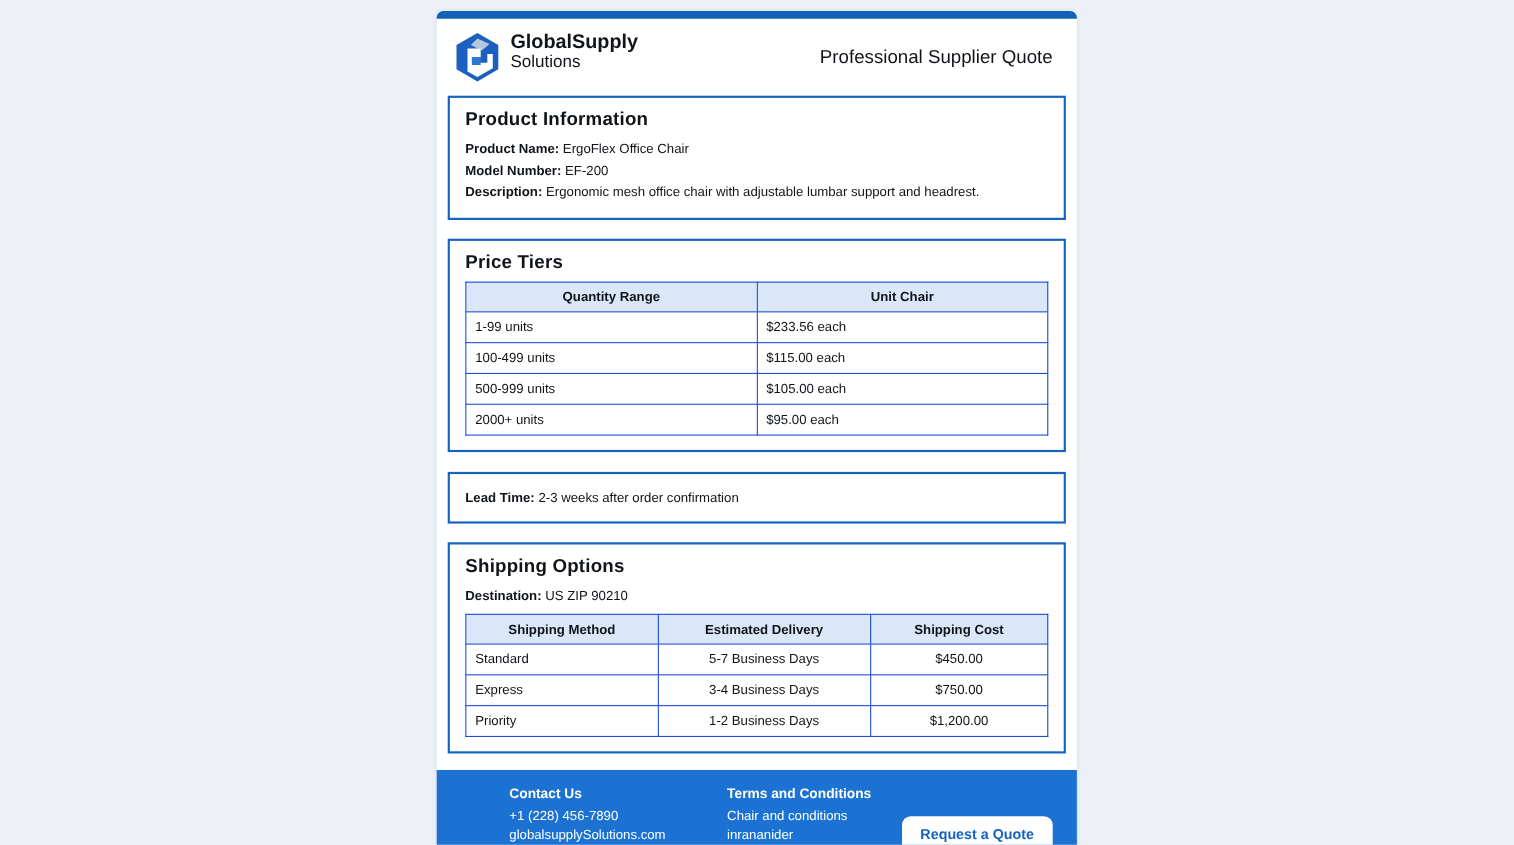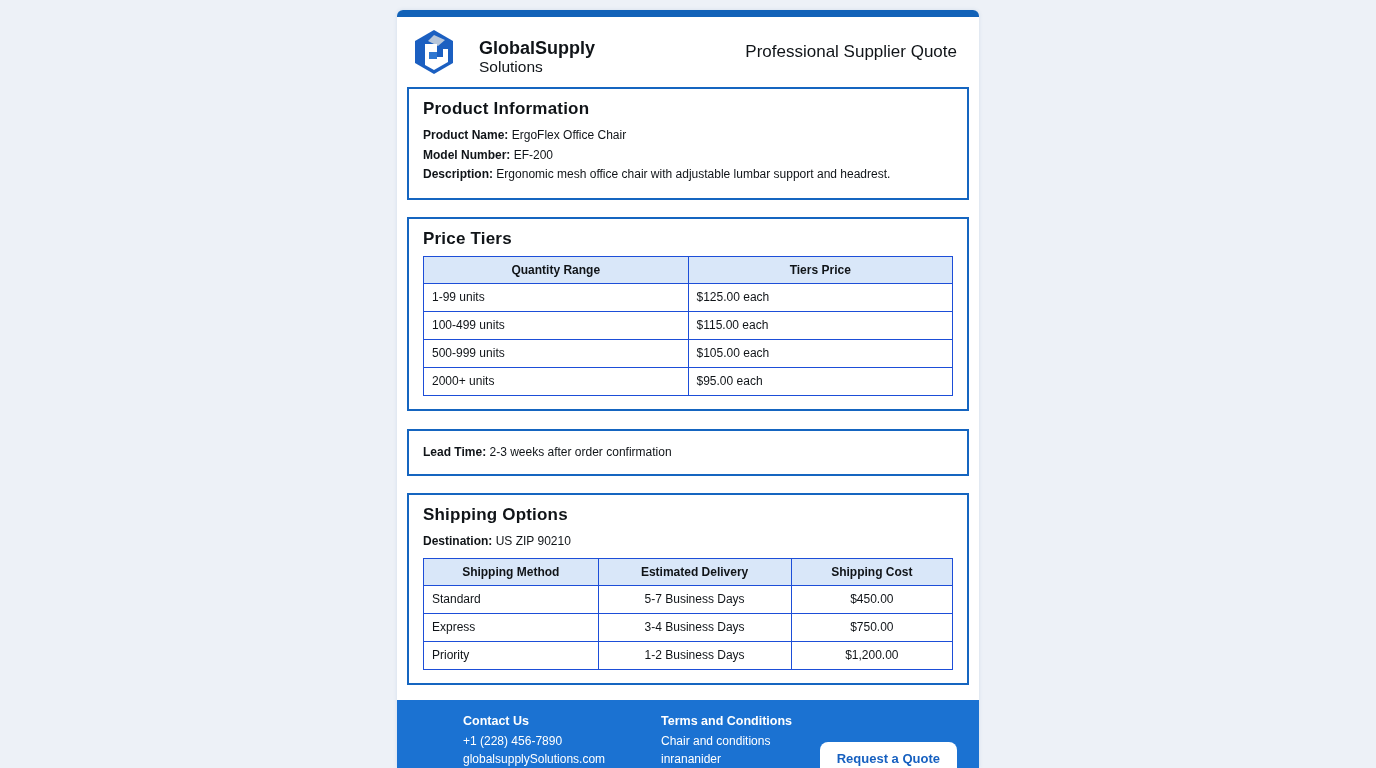--- a/index.html
+++ b/index.html
@@ -15,21 +15,21 @@
     background:#ffffff;
     display:flex; flex-direction:column;
     box-shadow:0 0 4px rgba(30,80,150,.12);
     border-radius:6px 6px 0 0;
   }
   .topbar { height:7px; background:#1262b8; border-radius:6px 6px 0 0; flex:0 0 auto; }
   .header {
     display:flex; align-items:center; justify-content:space-between;
     padding:12px 22px 10px 15px; flex:0 0 auto;
   }
-  .brand { display:flex; align-items:flex-end; gap:23px; }
+  .brand { display:flex; align-items:flex-start; gap:8px; }
   .brand svg { width:44px; height:46px; display:block; }
   .brand-name { font-size:18px; font-weight:bold; line-height:1.08; }
   .brand-sub  { font-size:15.5px; font-weight:normal; line-height:1.1; }
   .doc-title { font-size:17px; font-weight:normal; }
   .section {
     border:2px solid #1565c0; border-radius:0;
     margin:2px 10px 15px; padding:10px 14px 13px;
     flex:0 0 auto;
   }
   .section.slim { padding:12px 14px; margin-top:3px; }
@@ -99,27 +99,27 @@
       <span>Ergonomic mesh office chair with adjustable lumbar support and headrest.</span>
     </div>
   </div>
 
   <div class="section">
     <div class="section-title">Price Tiers</div>
     <table>
       <thead>
         <tr>
           <th style="width:50%">Quantity Range</th>
-          <th>Tiers Price</th>
+          <th>Unit Chair</th>
         </tr>
       </thead>
       <tbody>
         <tr>
           <td>1-99 units</td>
-          <td>$125.00 each</td>
+          <td>$233.56 each</td>
         </tr>
         <tr>
           <td>100-499 units</td>
           <td>$115.00 each</td>
         </tr>
         <tr>
           <td>500-999 units</td>
           <td>$105.00 each</td>
         </tr>
         <tr>

